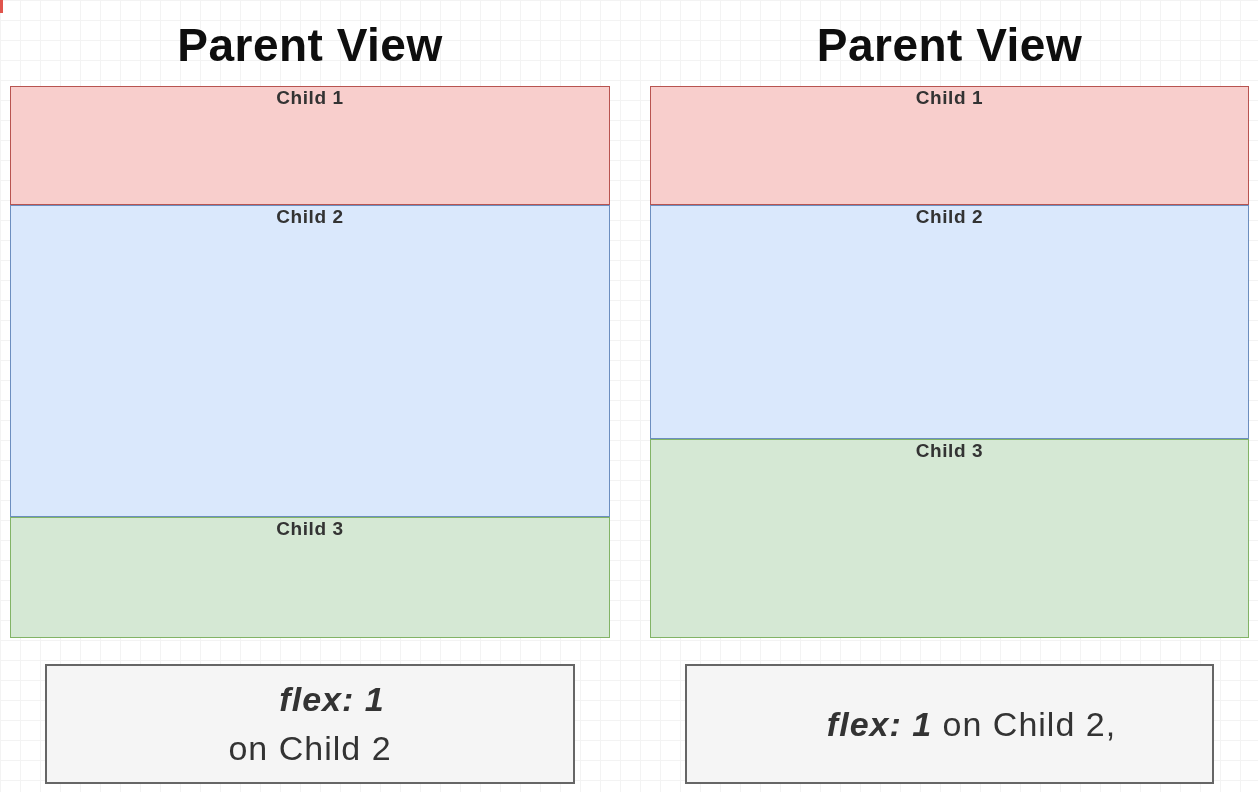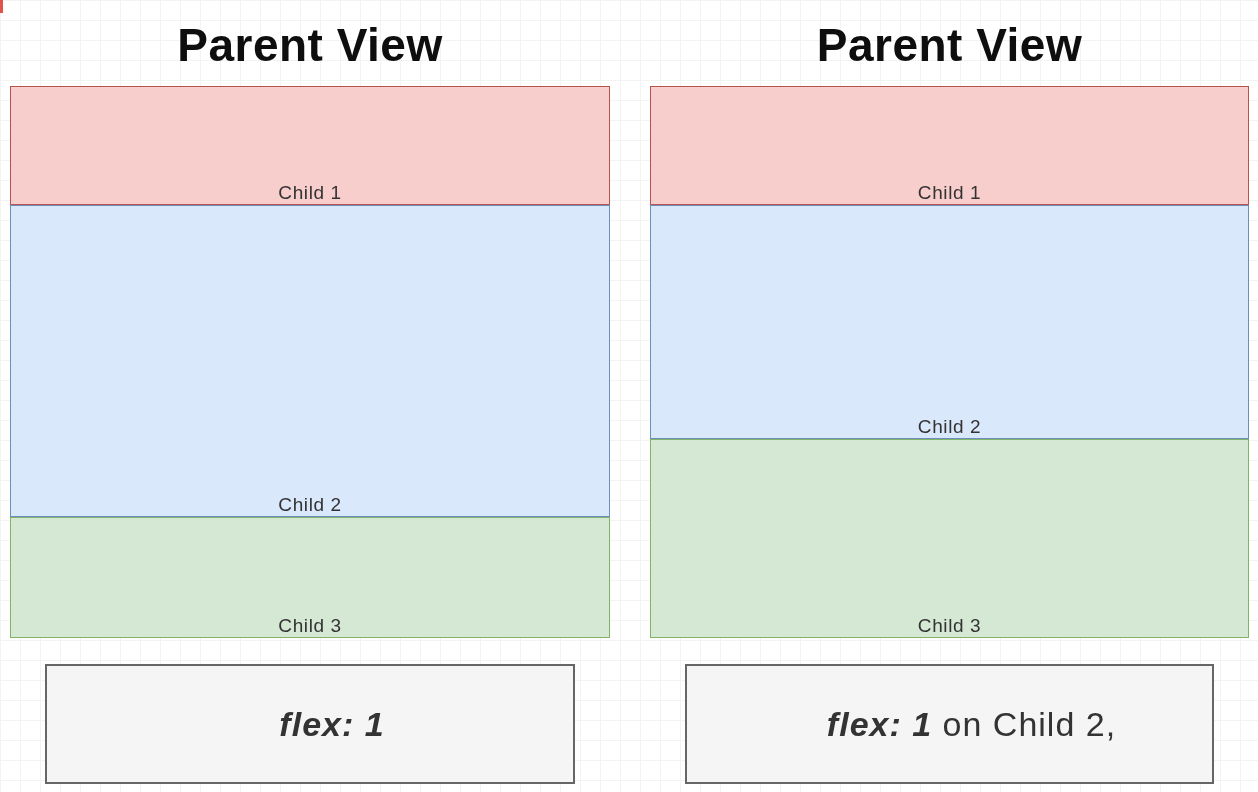--- a/index.html
+++ b/index.html
@@ -52,22 +52,23 @@
     top: 86px;
     left: 0;
     right: 0;
     height: 552px;
   }
   .child {
     width: 100%;
     box-sizing: border-box;
     border: 1px solid transparent;
     display: flex;
-    align-items: flex-end;
+    align-items: flex-start;
     justify-content: center;
+    font-weight: bold;
   }
   .child span {
     font-size: 19px;
     color: #333333;
     letter-spacing: 0.6px;
   }
   .caption {
     position: absolute;
     top: 664px;
     left: 35px;
@@ -108,20 +109,21 @@
         </div>
         <div class="child" style="height: 312px; background: rgb(218, 232, 252); border-color: rgb(108, 142, 191);">
           <span>Child 2</span>
         </div>
         <div class="child" style="height: 121px; background: rgb(213, 232, 212); border-color: rgb(130, 179, 102);">
           <span>Child 3</span>
         </div>
       </div>
     <div class="caption">
         <div class="caption-line"><span class="em">flex: 1</span></div>
+        <div class="caption-line"><span>on Child 2</span></div>
       </div>
   </section>
 
   <section class="diagram" id="diagram-1">
     <h2 class="title">Parent View</h2>
     <div class="parent-box">
         <div class="child" style="height: 119px; background: rgb(248, 206, 204); border-color: rgb(184, 84, 80);">
           <span>Child 1</span>
         </div>
         <div class="child" style="height: 234px; background: rgb(218, 232, 252); border-color: rgb(108, 142, 191);">

